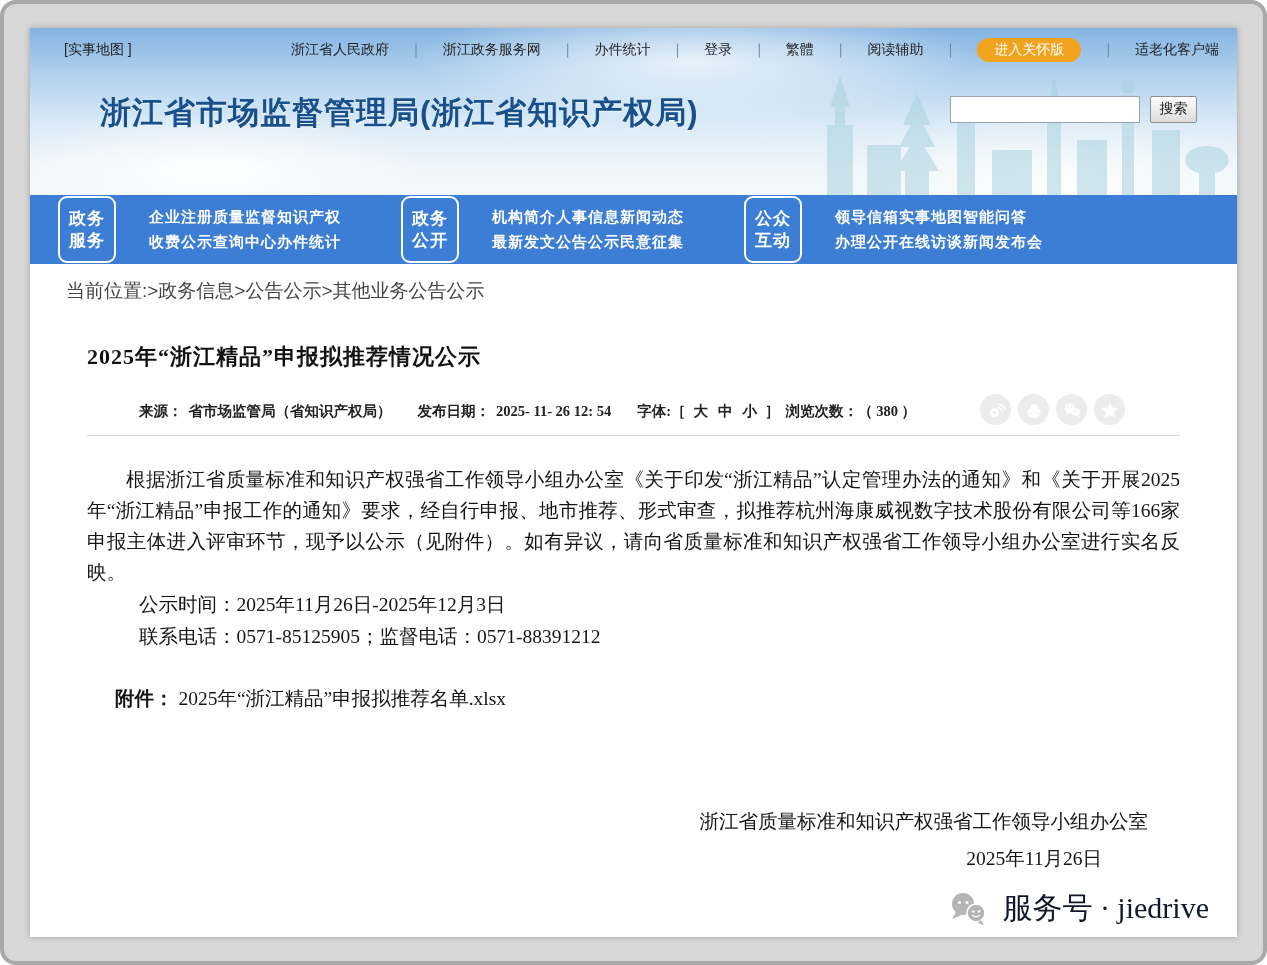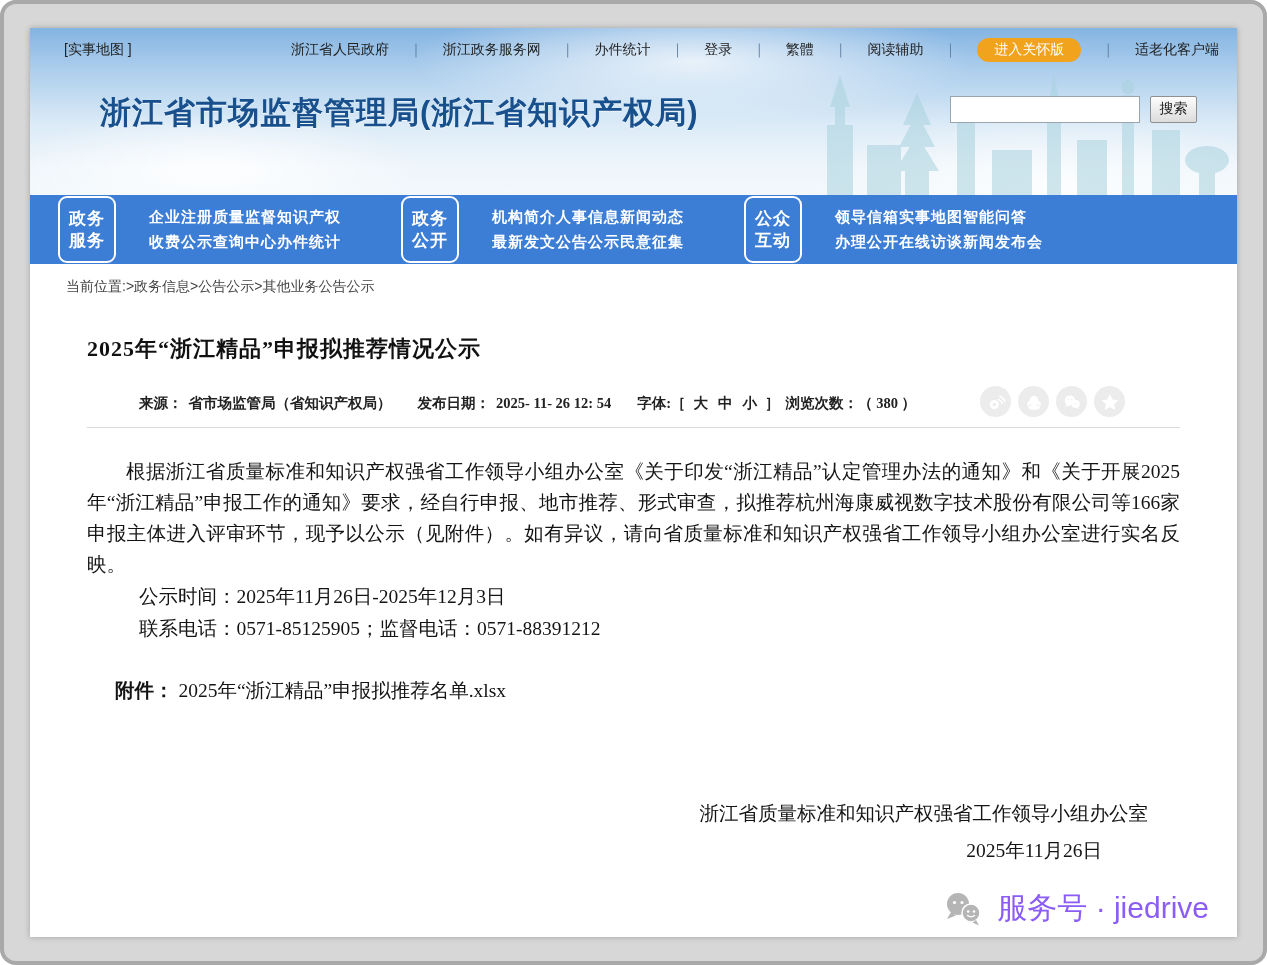--- a/index.html
+++ b/index.html
@@ -37,21 +37,21 @@
   
   .nav { width:100%; height:69px; background:#3c7dd5; display:flex; align-items:center; padding:0 28px; gap:60px; }
   .nav-group { display:flex; align-items:center; gap:33px; }
   .nav-box { border:2px solid #ffffff; border-radius:9px; color:#fff; font-size:17px; font-weight:bold;
              line-height:1.25; padding:10px 9px; text-align:center; letter-spacing:1px; cursor:pointer; white-space:nowrap; }
   .nav-links { display:flex; flex-direction:column; gap:6px; }
   .nav-row { display:flex; }
   .nav-link { color:#ffffff; font-size:15px; font-weight:bold; letter-spacing:1px; cursor:pointer; white-space:nowrap; }
 
   
-  .breadcrumb { padding:14px 0 10px 36px; font-size:14px; color:#444; }
+  .breadcrumb { padding:14px 0 10px 36px; font-size:19px; color:#444; }
 
   
   .article { position:relative; padding:28px 57px 0 57px; color:#1a1a1a; }
   .art-title { text-align:left; font-family:"Liberation Serif","DejaVu Serif",serif; font-weight:bold;
                font-size:22px; letter-spacing:1px; color:#111; }
   .meta-row { position:relative; margin-top:30px; font-size:14.5px; color:#222;
               font-family:"Liberation Serif","DejaVu Serif",serif; display:flex; align-items:center;
               gap:6px; padding-left:52px; white-space:nowrap;font-weight:bold; }
   .meta-row .gap { width:14px; }
   .font-size-opt { cursor:pointer; padding:0 2px; }
@@ -67,21 +67,21 @@
   .attach-line { margin-top:31px; padding-left:28px; }
   .attach-label { font-weight:bold;font-family:Liberation Mono, monospace; }
   .attach-name { cursor:pointer; }
 
   .signature { margin-top:92px; font-family:"Liberation Serif","DejaVu Serif",serif; font-size:19.5px; color:#141414; }
   .sig-org { text-align:right; padding-right:32px; }
   .sig-date { text-align:right; padding-right:78px; margin-top:10px; }
 
   
   .watermark { position:absolute; right:28px; bottom:8px; display:flex; align-items:center; gap:12px;
-               color:#8b5cf6; font-size:30px; font-family:Liberation Sans, sans-serif; }
+               color:#0f172a; font-size:30px; font-family:Liberation Serif, serif; }
 </style>
 </head>
 <body>
 
 <div class="screen">
   <div class="page">
 
     <div class="sky">
       <svg class="skyline" width="430" height="140" viewBox="0 0 430 140">
         <g fill="#a9d2de">

